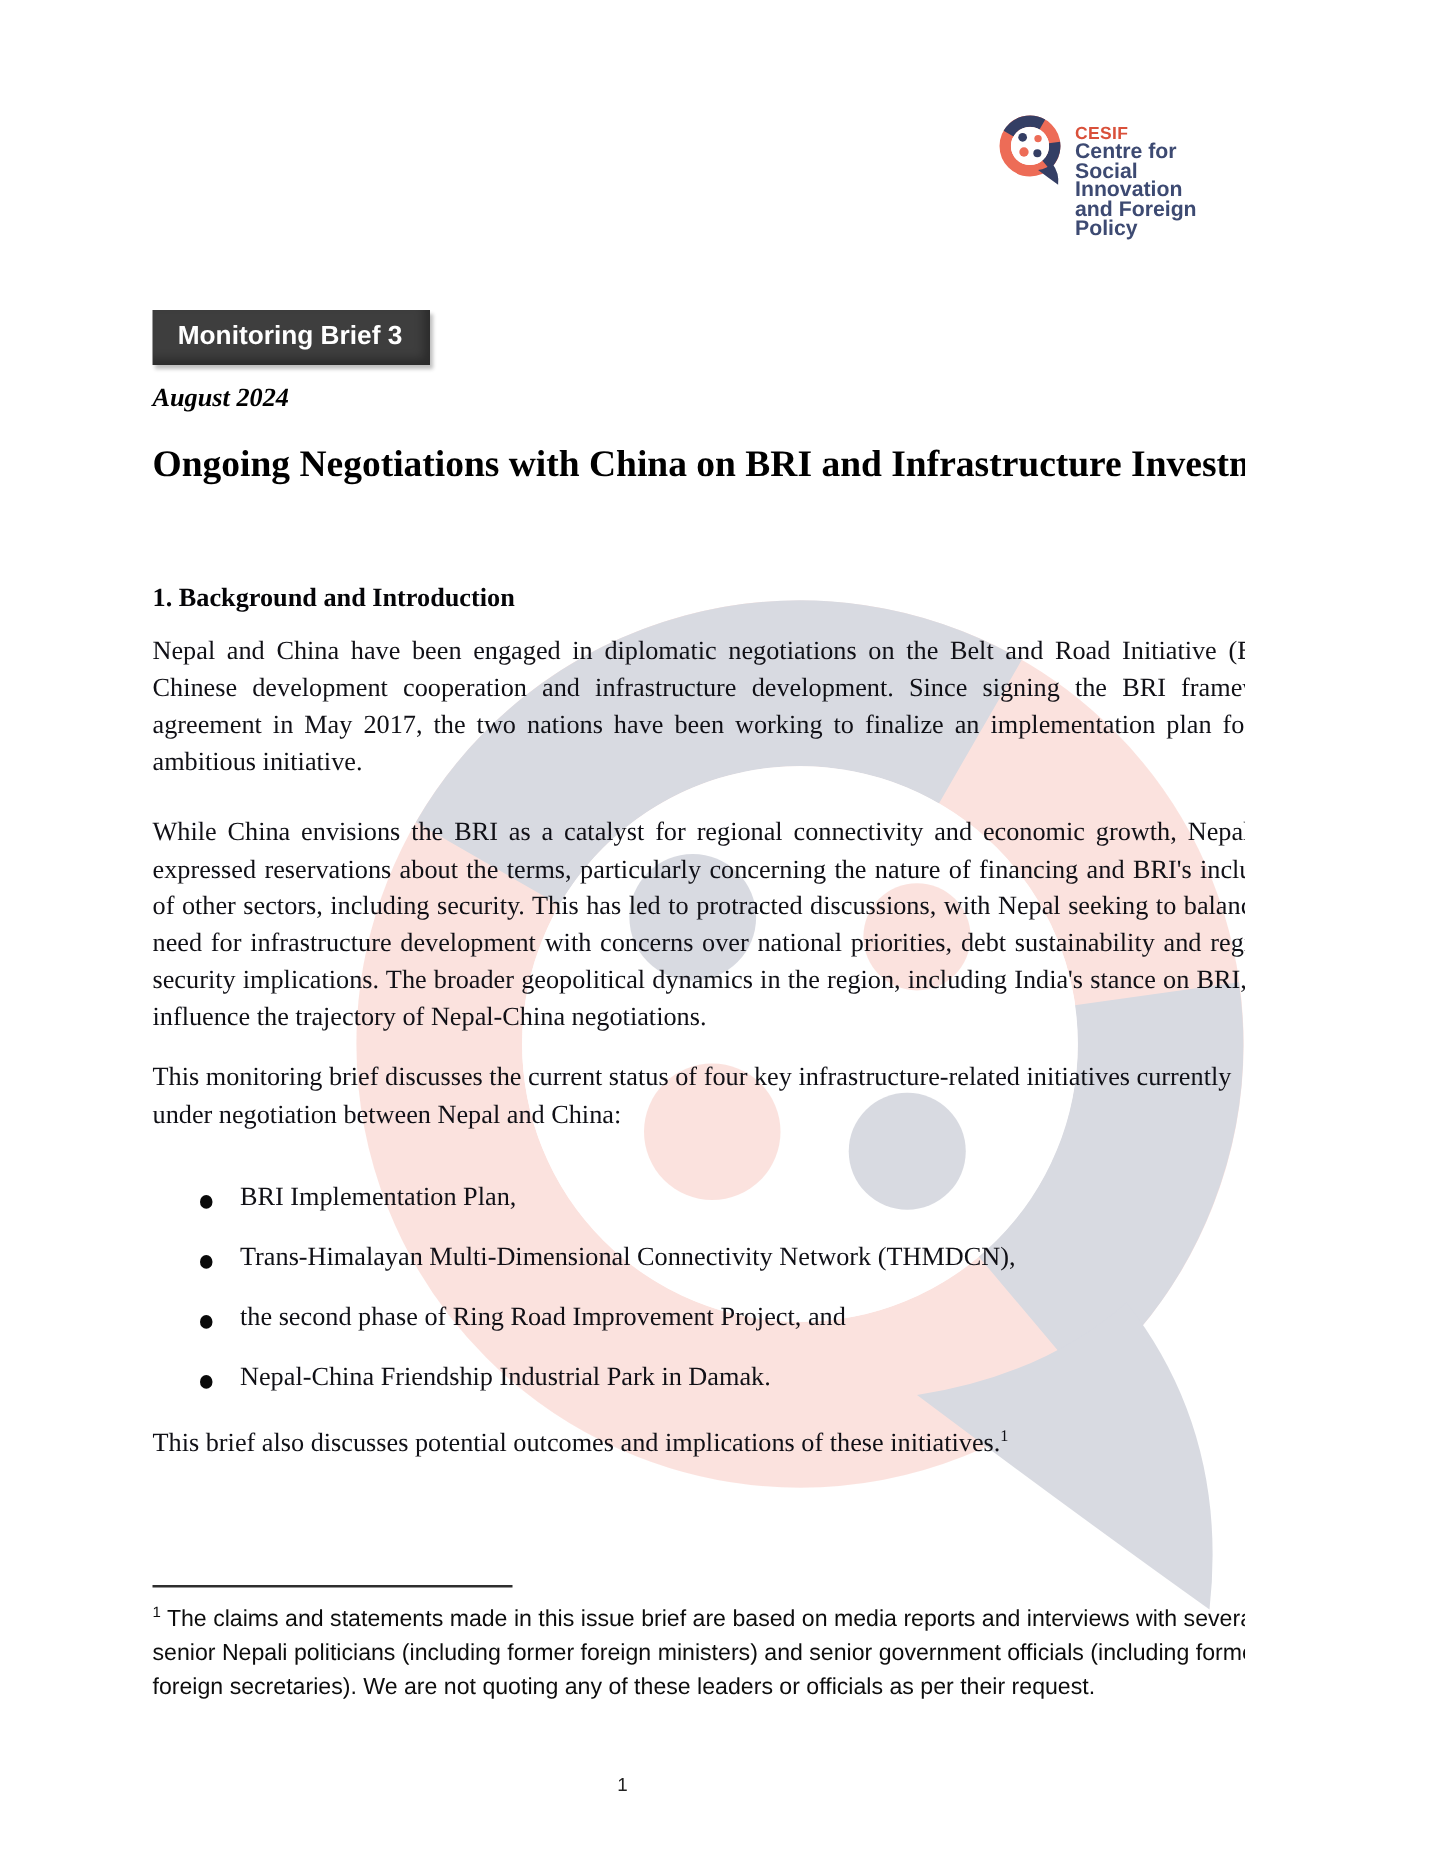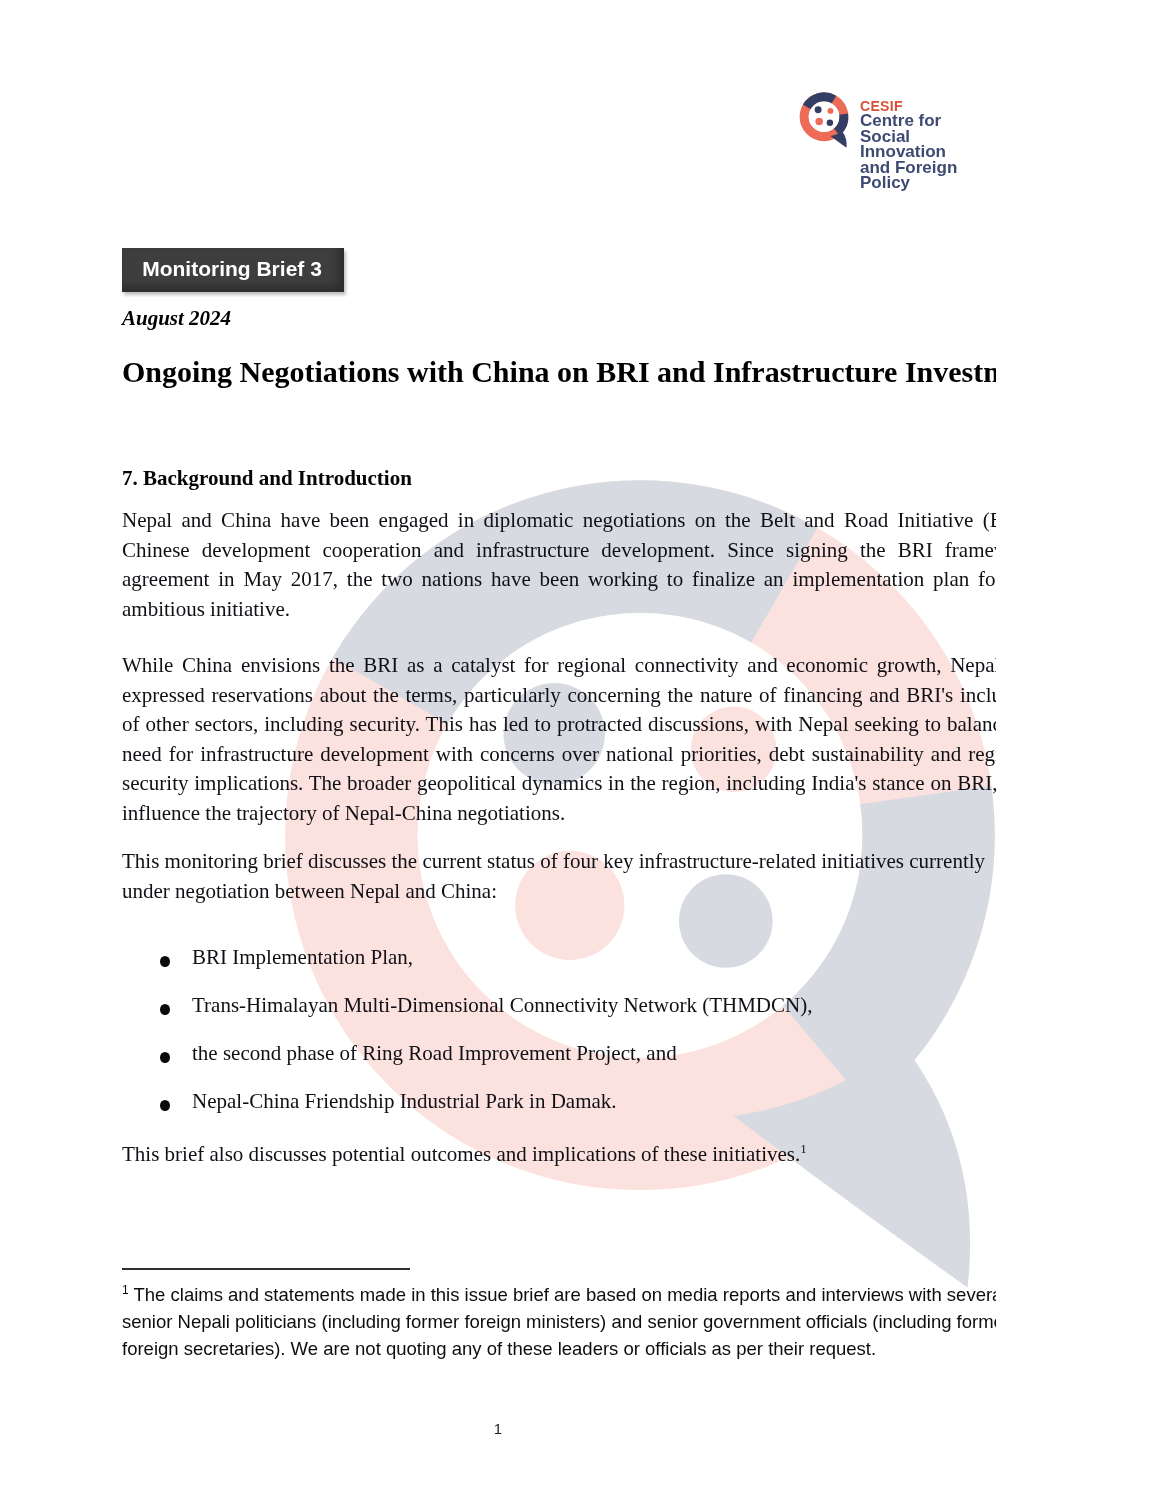--- a/index.html
+++ b/index.html
@@ -131,21 +131,21 @@
       <div class="logo-acronym">CESIF</div>
       <div class="logo-name">Centre for Social Innovation</div>
       <div class="logo-name">and Foreign Policy</div>
     </div>
   </div>
 
   <div class="badge">Monitoring Brief 3</div>
   <div class="date">August 2024</div>
 
   <h1 class="title">Ongoing Negotiations with China on BRI and Infrastructure Investment</h1>
-  <h2 class="section-heading">7. Background and Introduction</h2>
+  <h2 class="section-heading">1. Background and Introduction</h2>
 
   <p class="para para-1">Nepal and China have been engaged in diplomatic negotiations on the Belt and Road Initiative (BRI), Chinese development cooperation and infrastructure development. Since signing the BRI framework agreement in May 2017, the two nations have been working to finalize an implementation plan for the ambitious initiative.</p>
   <p class="para para-2">While China envisions the BRI as a catalyst for regional connectivity and economic growth, Nepal has expressed reservations about the terms, particularly concerning the nature of financing and BRI's inclusion of other sectors, including security. This has led to protracted discussions, with Nepal seeking to balance its need for infrastructure development with concerns over national priorities, debt sustainability and regional security implications. The broader geopolitical dynamics in the region, including India's stance on BRI, also influence the trajectory of Nepal-China negotiations.</p>
   <p class="para para-3">This monitoring brief discusses the current status of four key infrastructure-related initiatives currently under negotiation between Nepal and China:</p>
 
   <ul class="bullet-list">
     <li>
       <span class="bullet-dot"></span>
       <span>BRI Implementation Plan,</span>
     </li>

